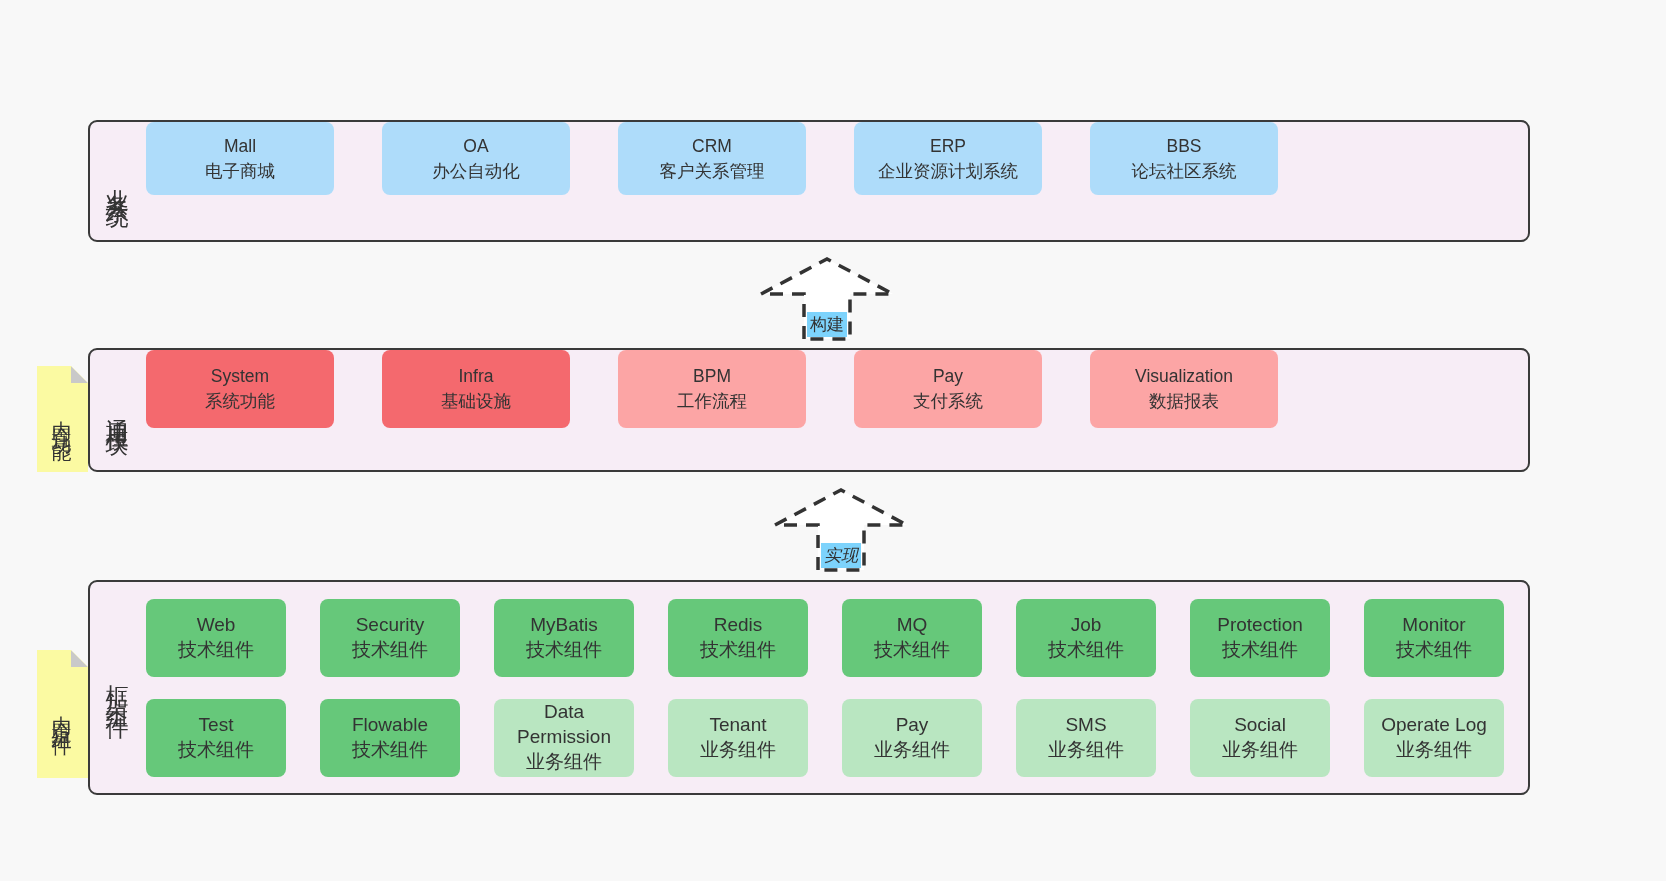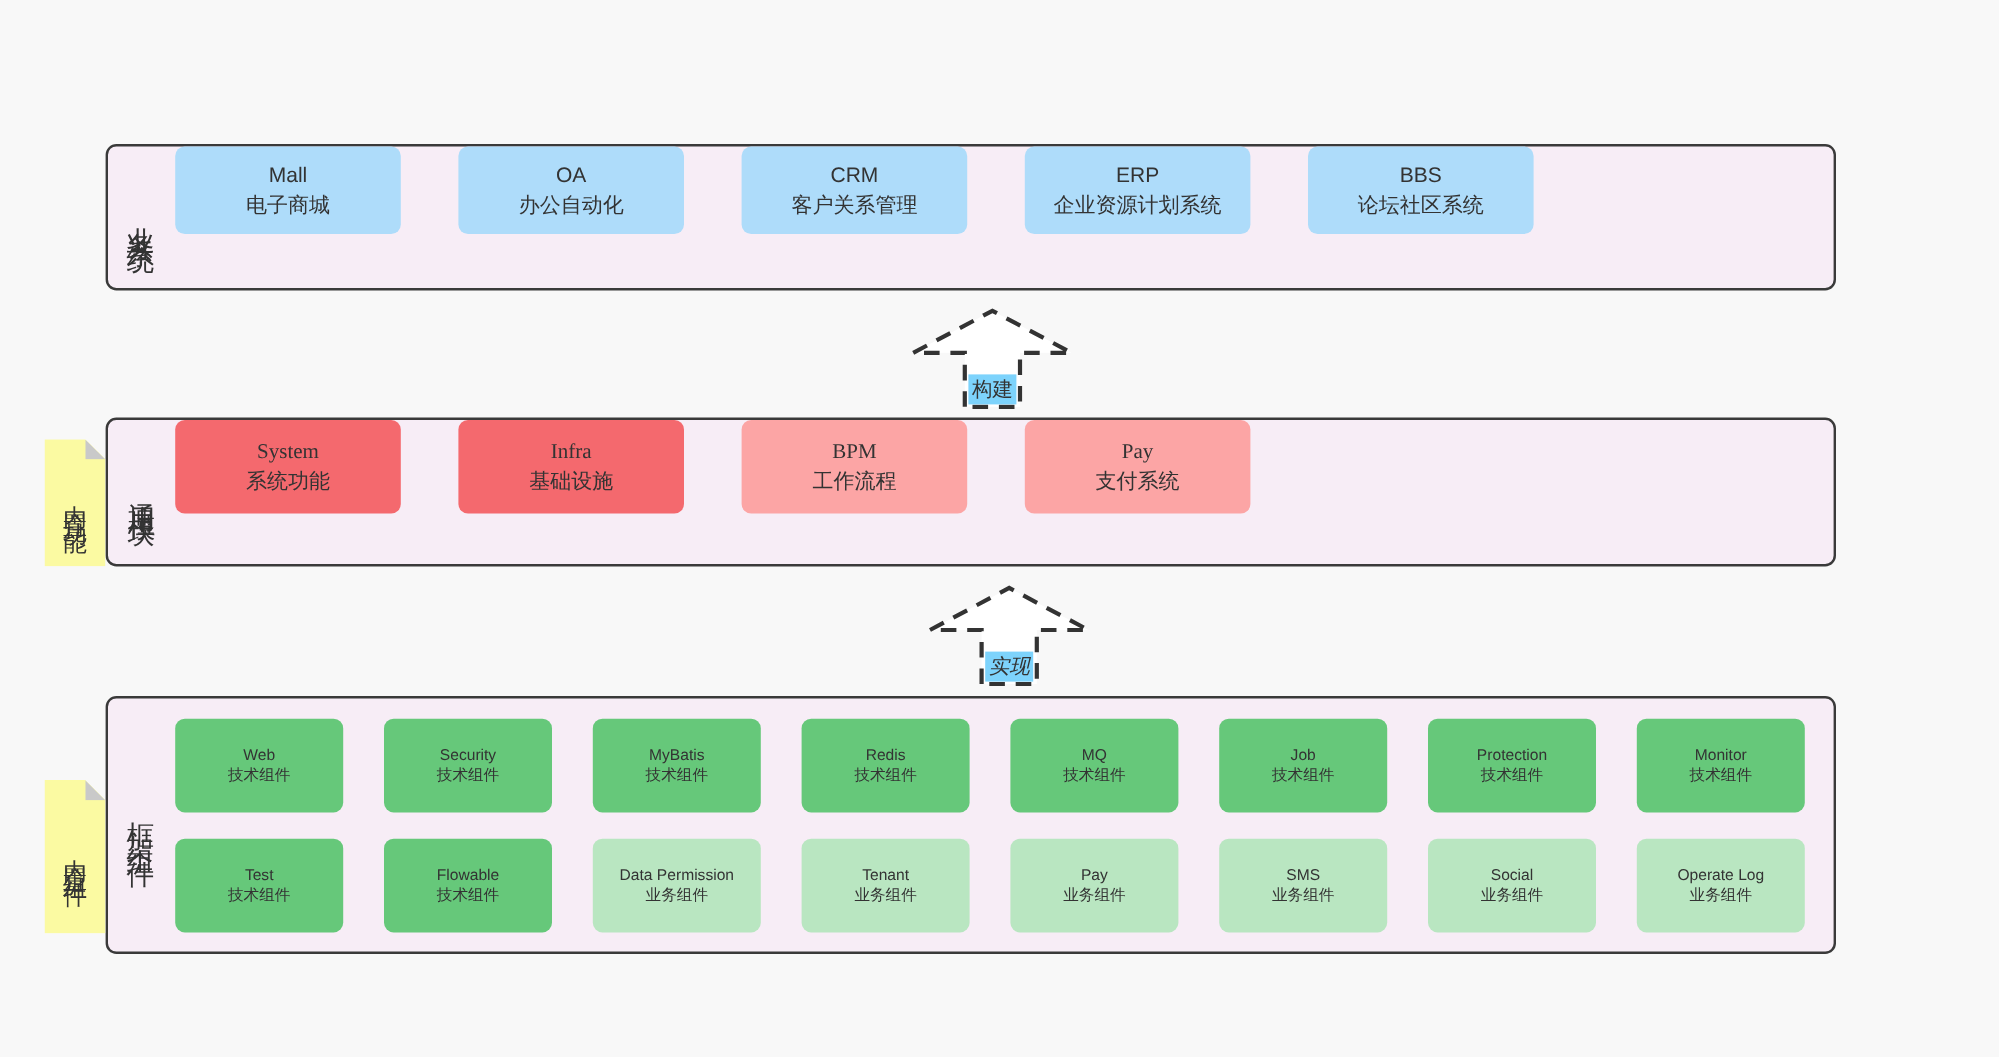--- a/index.html
+++ b/index.html
@@ -3,37 +3,37 @@
 <meta charset="utf-8">
 <style>
   html,body{margin:0;padding:0;background:#f8f8f8;}
   body{font-family:"Liberation Sans","DejaVu Sans",sans-serif;color:#333;}
   .canvas{position:relative;width:1666px;height:881px;background:#f8f8f8;overflow:hidden;}
 
   
   .layer{position:absolute;left:88px;width:1442px;background:#f7edf6;
          border:2px solid #3a3a3a;border-radius:9px;box-sizing:border-box;display:flex;}
   #layer-business{top:120px;height:122px;}
-  #layer-modules{top:348px;height:124px;font-family:Liberation Serif, serif;}
+  #layer-modules{top:348px;height:124px;}
   #layer-components{top:580px;height:215px;}
 
   .layer-label{width:56px;display:flex;align-items:center;justify-content:center;flex:0 0 56px;}
   .vtext{writing-mode:vertical-rl;text-orientation:upright;font-size:23px;letter-spacing:5px;color:#333;}
   #layer-components .vtext{letter-spacing:11px;}
 
   
   .boxes{flex:1;display:flex;align-items:flex-start;gap:48px;padding-right:14px;}
   .box{border-radius:8px;display:flex;flex-direction:column;align-items:center;justify-content:center;
        text-align:center;font-size:17.5px;line-height:1.42;box-sizing:border-box;}
   .box-wide{width:188px;height:73px;}
   #layer-modules .box-wide{height:78px;}
 
   .grid{flex:1;display:flex;flex-direction:column;justify-content:center;gap:22px;padding-right:14px;}
   .grid-row{display:flex;gap:34px;}
-  .box-sm{width:140px;height:78px;font-size:13px;line-height:1.3;padding:0 13px;}
+  .box-sm{width:140px;height:78px;font-size:19px;line-height:1.3;padding:0 13px;}
 
   .b-blue{background:#aedcfa;}
   .b-red{background:#f4696e;}
   .b-pink{background:#fca5a5;}
   .b-green{background:#66c87a;}
   .b-lgreen{background:#b9e6c1;}
 
   
   .note{position:absolute;left:37px;width:51px;background:#fbfaa2;
         display:flex;align-items:center;justify-content:center;
@@ -106,20 +106,24 @@
         <div>基础设施</div>
       </div>
       <div class="box box-wide b-pink">
         <div>BPM</div>
         <div>工作流程</div>
       </div>
       <div class="box box-wide b-pink">
         <div>Pay</div>
         <div>支付系统</div>
       </div>
+      <div class="box box-wide b-pink">
+        <div>Visualization</div>
+        <div>数据报表</div>
+      </div>
     </div>
   </div>
 
   <div class="arrow" id="arrow-implement">
     <svg viewBox="0 0 140 86">
       <path d="M47 83 L47 38 L4 38 L70 3 L136 38 L93 38 L93 83 Z" fill="#ffffff" stroke="#333333" stroke-width="3.5" stroke-dasharray="13 9"></path>
     </svg>
     <div class="arrow-label">实现</div>
   </div>
 

